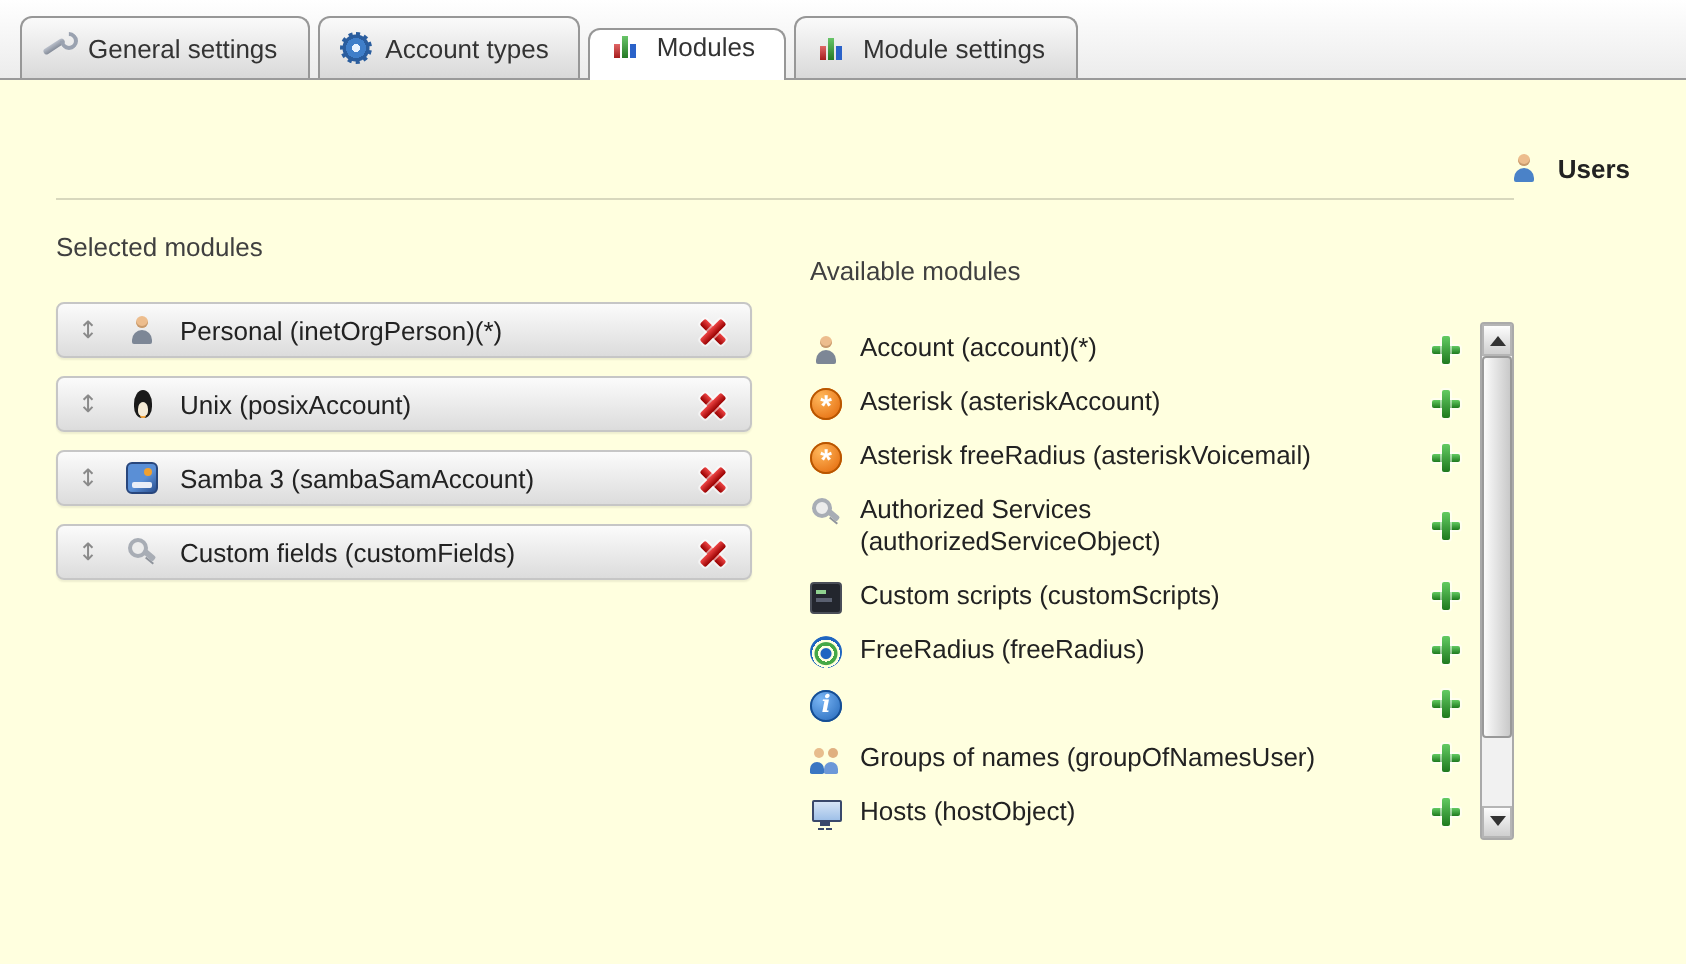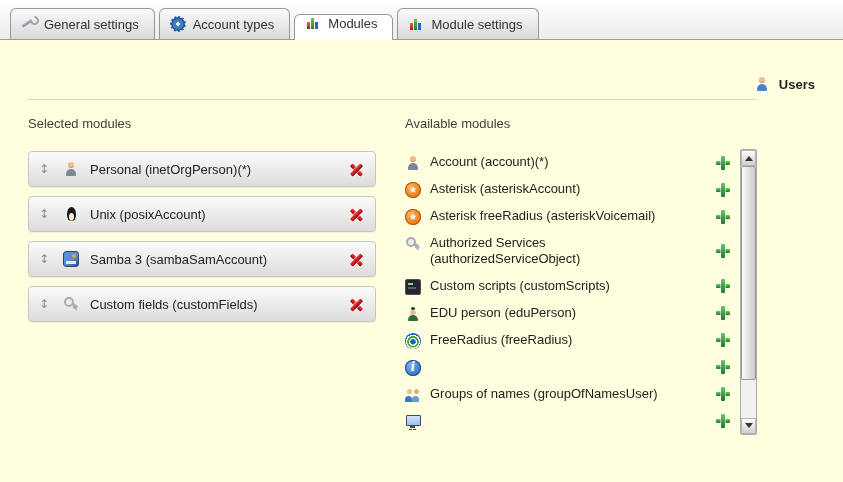--- a/index.html
+++ b/index.html
@@ -30,27 +30,27 @@
     margin-bottom:-1px; padding-top:0; padding-bottom:9px;
   }
 
   
   .content { padding:36px 28px 0 28px; }
   .section-head { display:flex; align-items:center; gap:9px; font-weight:bold;justify-content:flex-end; }
   .section-rule { border:none; border-top:1px solid #d8d8bd; margin:7px 0 0 0; width:729px; }
 
   .columns { display:flex; margin-top:16px; }
   .col-left  { width:348px; margin-right:29px; }
-  .col-right { width:352px; }
+  .col-right { width:352px;margin-top:12px; }
   .col-heading { color:#404040; }
 
   
   .sel-list { margin-top:20px; }
   .sel-row {
-    display:flex; align-items:center; height:36px;
+    display:flex; align-items:center; height:28px;
     background:linear-gradient(#fbfbfb,#dcdcdc);
     border:1px solid #c6c6c6; border-radius:4px;
     box-shadow:0 1px 1px rgba(0,0,0,.07);
     margin-bottom:9px; padding:8px 10px; cursor:move;
   }
   .drag-handle { color:#8a8a8a; width:16px; font-family:"DejaVu Sans",sans-serif; font-size:12px; }
   .drag-handle::before { content:"↕"; }
   .sel-row .icon { margin-left:8px; }
   .sel-label { flex:1; margin-left:11px; }
 
@@ -239,45 +239,41 @@
             <span class="av-label">Authorized Services (authorizedServiceObject)</span>
             <span class="plus-icon"></span>
           </div>
 
           <div class="av-row">
             <span class="icon ic-terminal"></span>
             <span class="av-label">Custom scripts (customScripts)</span>
             <span class="plus-icon"></span>
           </div>
 
-          <div class="av-row">
-            <span class="icon ic-edu"></span>
-            <span class="av-label">EDU person (eduPerson)</span>
-            <span class="plus-icon"></span>
-          </div>
 
           <div class="av-row">
             <span class="icon ic-signal"></span>
             <span class="av-label">FreeRadius (freeRadius)</span>
             <span class="plus-icon"></span>
           </div>
 
           <div class="av-row">
             <span class="icon ic-info"></span>
             <span class="plus-icon"></span>
           </div>
 
           <div class="av-row">
             <span class="icon ic-group"></span>
             <span class="av-label">Groups of names (groupOfNamesUser)</span>
             <span class="plus-icon"></span>
           </div>
 
           <div class="av-row">
             <span class="icon ic-host"></span>
+            <span class="av-label">Hosts (hostObject)</span>
             <span class="plus-icon"></span>
           </div>
 
         </div>
 
         <div class="scrollbar">
           <div class="sb-btn">
               <span class="arr-up"></span>
             </div>
           <div class="sb-track">

